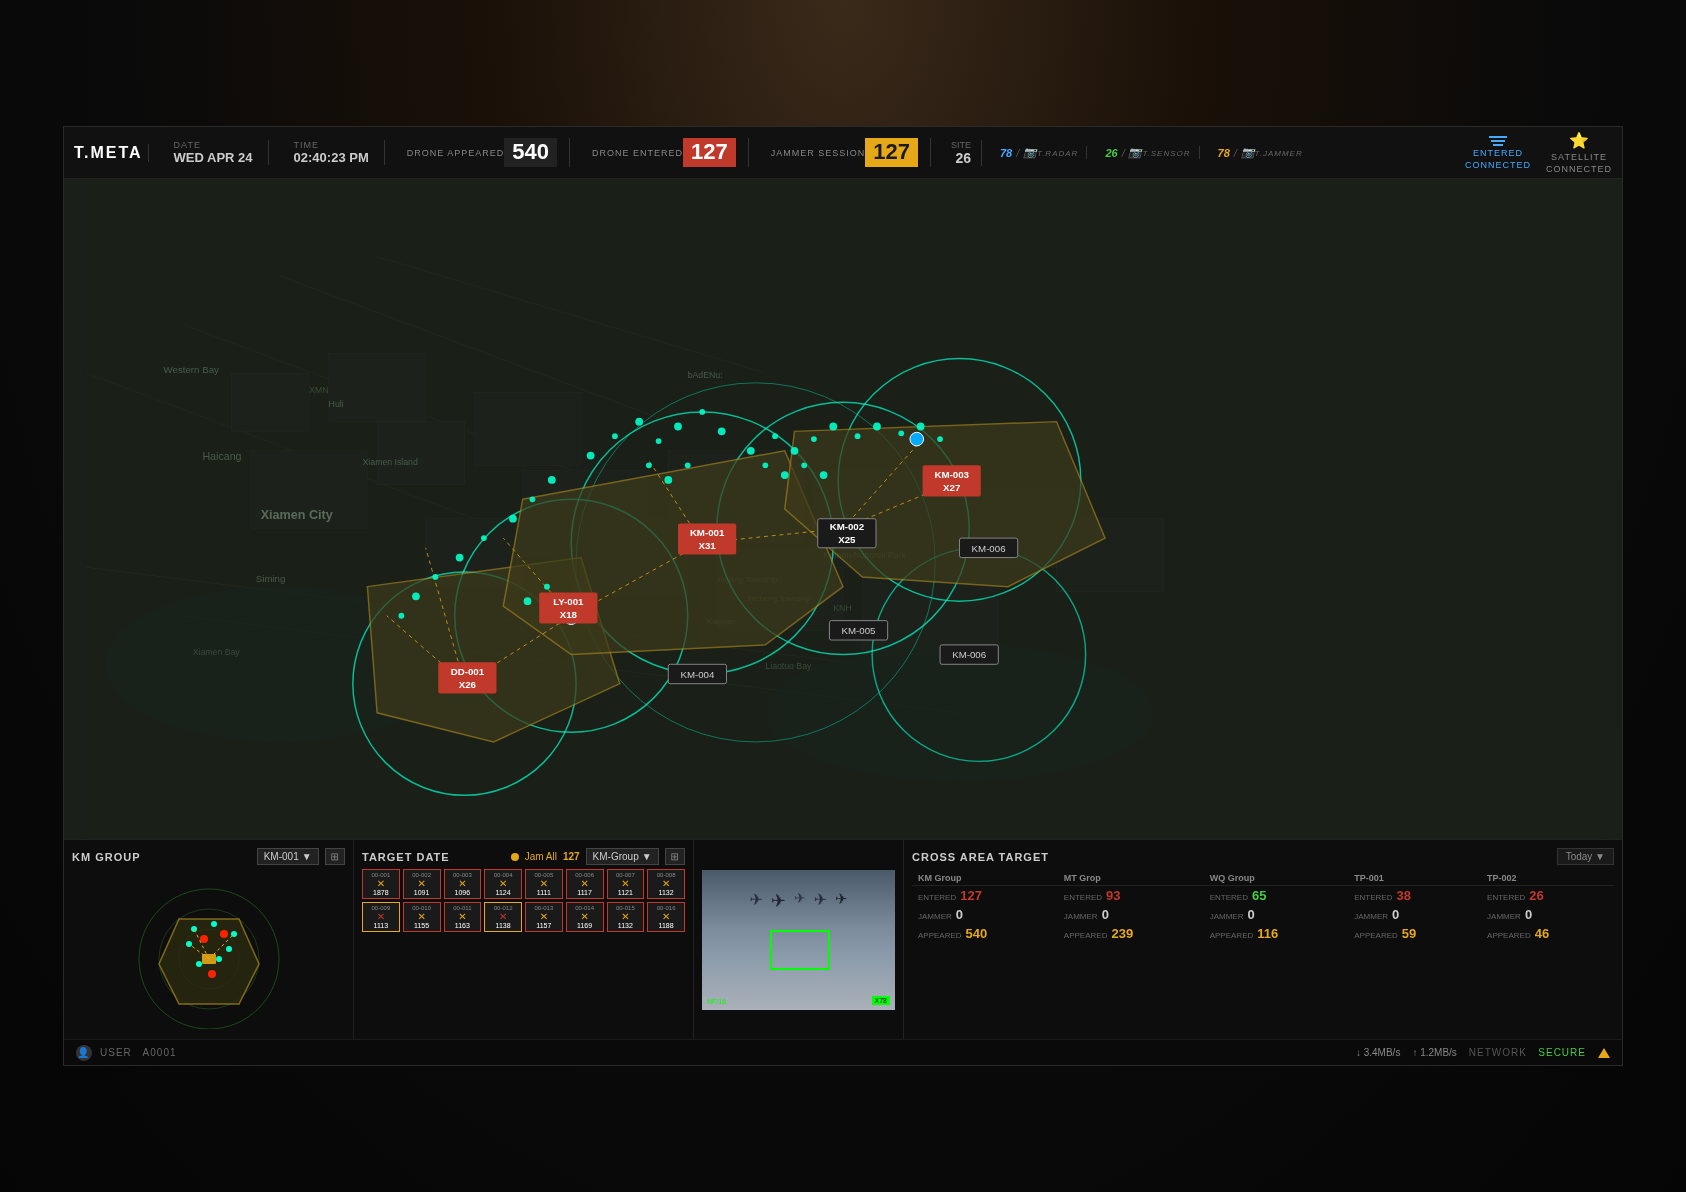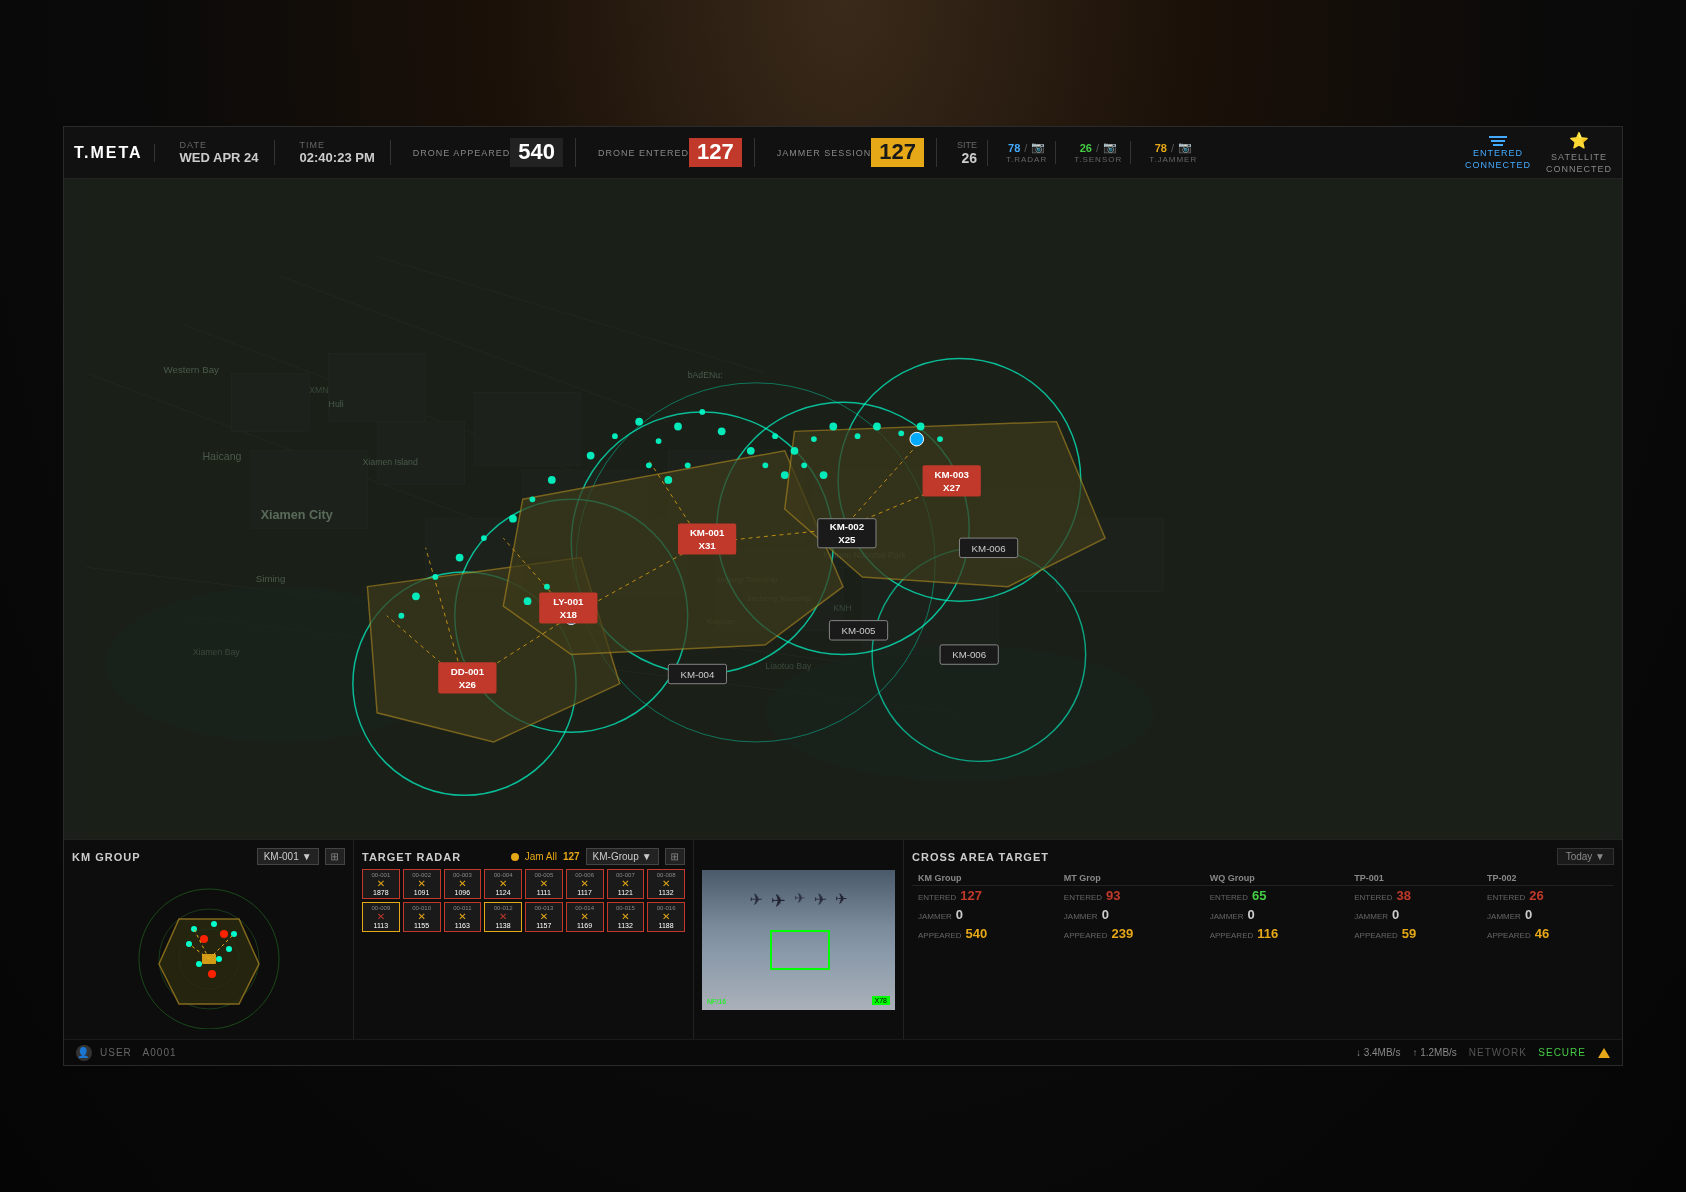--- a/index.html
+++ b/index.html
@@ -31,21 +31,21 @@
       align-items: center;
       padding: 0 10px;
       gap: 10px;
       flex-shrink: 0;
     }
     .logo {
       color: #fff;
       font-size: 16px;
       font-weight: bold;
       letter-spacing: 2px;
-      padding-right: 11px;
+      padding-right: 5px;
       border-right: 1px solid #333;
     }
     .date-time {
       display: flex;
       flex-direction: column;
       padding: 0 15px;
       border-right: 1px solid #333;
     }
     .date-label, .time-label {
       font-size: 9px;
@@ -385,24 +385,25 @@
       font-size: 10px;
     }
     .jam-count {
       color: #e6a817;
       font-size: 10px;
       font-weight: bold;
     }
 
     .sensor-pair {
       display: flex;
-      flex-direction: column;
+      flex-direction: row;
       align-items: center;
       padding: 0 8px;
       border-right: 1px solid #333;
+      font-style: italic;
     }
     .sensor-pair-row {
       display: flex;
       align-items: center;
       gap: 4px;
       font-size: 11px;
     }
     .sp-count { color: #4af; font-weight: bold; }
     .sp-count.grn { color: #4c4; }
     .sp-count.org { color: #e6a817; }
@@ -697,21 +698,21 @@
 
           <line x1="85" y1="85" x2="70" y2="55" stroke="#e6a817" stroke-width="1" stroke-dasharray="3,3"></line>
           <line x1="85" y1="85" x2="110" y2="60" stroke="#e6a817" stroke-width="1" stroke-dasharray="3,3"></line>
           <line x1="85" y1="85" x2="65" y2="70" stroke="#e6a817" stroke-width="1" stroke-dasharray="3,3"></line>
         </svg>
       </div>
     </div>
 
     <div class="target-list-panel">
       <div class="tl-header">
-        <span class="panel-title">TARGET RADAR</span>
+        <span class="panel-title">TARGET DATE</span>
         <div style="display:flex;align-items:center;gap:6px">
           <div class="jam-dot"></div>
           <span class="jam-label">Jam All</span>
           <span class="jam-count">127</span>
           <button class="dropdown-btn">
             <span>KM-Group</span>
             <span>▼</span>
           </button>
           <button class="icon-btn">⊞</button>
         </div>

